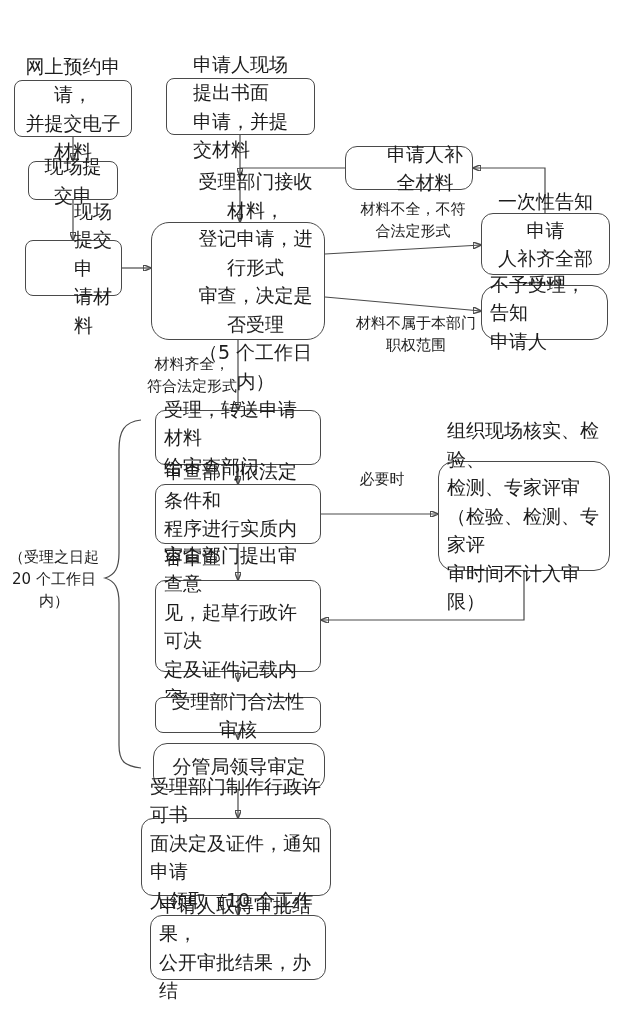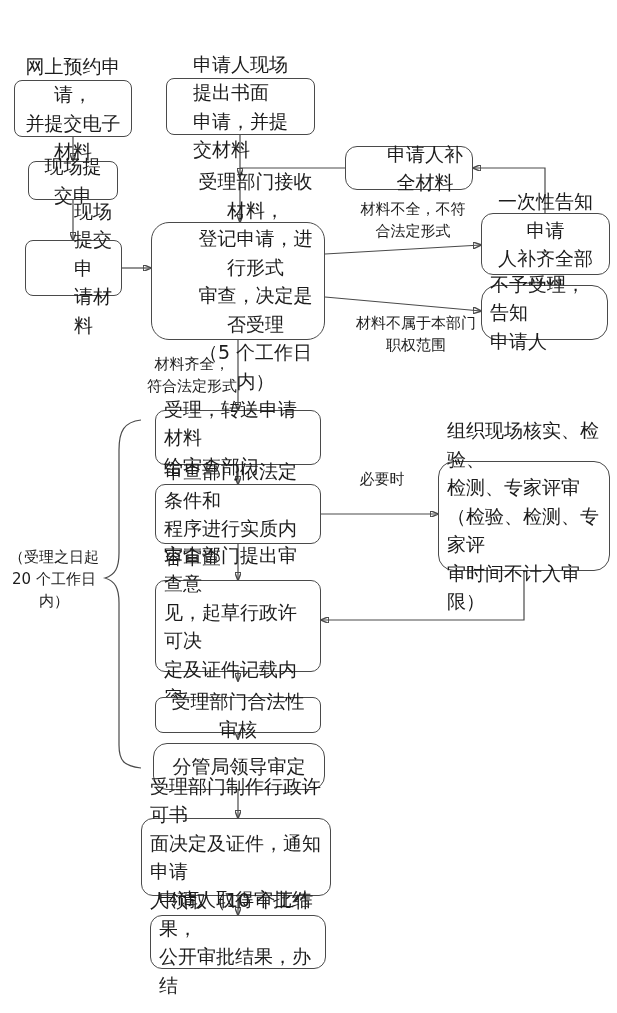--- a/index.html
+++ b/index.html
@@ -43,21 +43,21 @@
   .b-accept{left:151px;top:222px;width:174px;height:118px;border-radius:18px;padding-left:43px;}
   .b-notify{left:481px;top:213px;width:129px;height:62px;border-radius:12px;}
   .b-reject{left:481px;top:285px;width:127px;height:55px;border-radius:16px;}
   .b-transfer{left:155px;top:410px;width:166px;height:55px;border-radius:10px;}
   .b-substantive{left:155px;top:484px;width:166px;height:60px;border-radius:10px;}
   .b-verify{left:438px;top:461px;width:172px;height:110px;border-radius:16px;}
   .b-opinion{left:155px;top:580px;width:166px;height:92px;border-radius:10px;}
   .b-legality{left:155px;top:681px;width:166px;height:36px;margin-top:16px;}
   .b-leader{left:153px;top:743px;width:172px;height:47px;border-radius:14px;}
   .b-decision{left:141px;top:818px;width:190px;height:78px;border-radius:12px;}
-  .b-result{left:150px;top:915px;width:176px;height:54px;border-radius:12px;}
+  .b-result{left:150px;top:915px;width:176px;height:65px;border-radius:12px;}
   
   .l-incomplete{left:350px;top:202px;width:126px;height:38px;}
   .l-notinscope{left:346px;top:316px;width:140px;height:38px;}
   .l-complete{left:136px;top:356px;width:112px;height:40px;}
   .l-necessary{left:350px;top:470px;width:64px;height:20px;}
   .l-20days{left:2px;top:558px;width:104px;height:44px;}
 </style>
 </head>
 <body>
 

